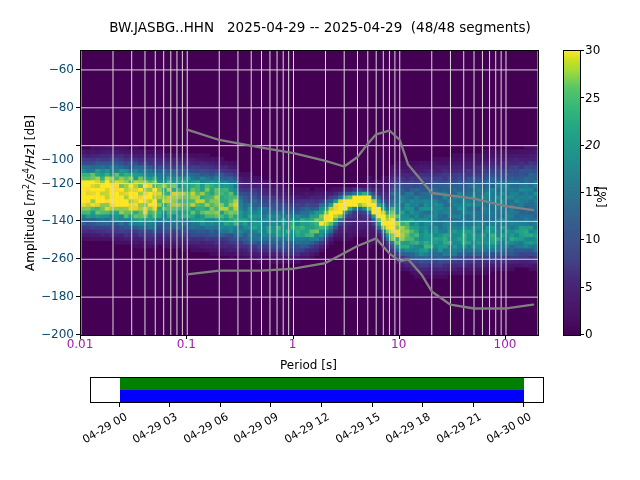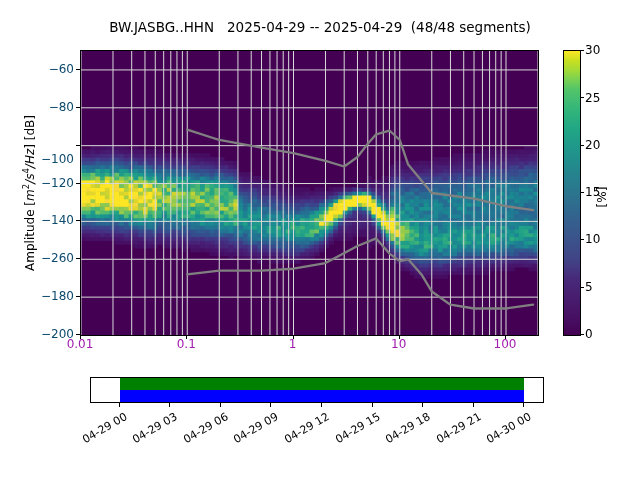--- a/index.html
+++ b/index.html
@@ -2571,32 +2571,33 @@
       <div class="xtickmark" style="left: 80px;"></div>
       <div class="xtick" style="left: 156.254px; width: 60px;">0.1</div>
       <div class="xtickmark" style="left: 186.254px;"></div>
       <div class="xtick" style="left: 262.507px; width: 60px;">1</div>
       <div class="xtickmark" style="left: 292.507px;"></div>
       <div class="xtick" style="left: 368.761px; width: 60px;">10</div>
       <div class="xtickmark" style="left: 398.761px;"></div>
       <div class="xtick" style="left: 475.014px; width: 60px;">100</div>
       <div class="xtickmark" style="left: 505.014px;"></div>
     </div>
+  <div id="xlabel">Period [s]</div>
 
   <div id="cbar"></div>
   <div id="cbticks">
       <div class="cbtick" style="top: 328px;">0</div>
       <div class="cbtickmark" style="top: 334px;"></div>
       <div class="cbtick" style="top: 280.667px;">5</div>
       <div class="cbtickmark" style="top: 286.667px;"></div>
       <div class="cbtick" style="top: 233.333px;">10</div>
       <div class="cbtickmark" style="top: 239.333px;"></div>
       <div class="cbtick" style="top: 186px;">15</div>
       <div class="cbtickmark" style="top: 192px;"></div>
-      <div class="cbtick" style="top: 138.667px;">20</div>
+      <div class="cbtick" style="top: 138.667px; font-style: italic;">20</div>
       <div class="cbtickmark" style="top: 144.667px;"></div>
       <div class="cbtick" style="top: 92px;">25</div>
       <div class="cbtickmark" style="top: 97.3333px;"></div>
       <div class="cbtick" style="top: 44px;">30</div>
       <div class="cbtickmark" style="top: 50px;"></div>
     </div>
   <div id="cblabel">[%]</div>
 
   <div id="tl">
     <div class="tl-green" id="tlgreen" style="left: 28.928px; width: 404.088px; background: rgb(0, 128, 0);"></div>

